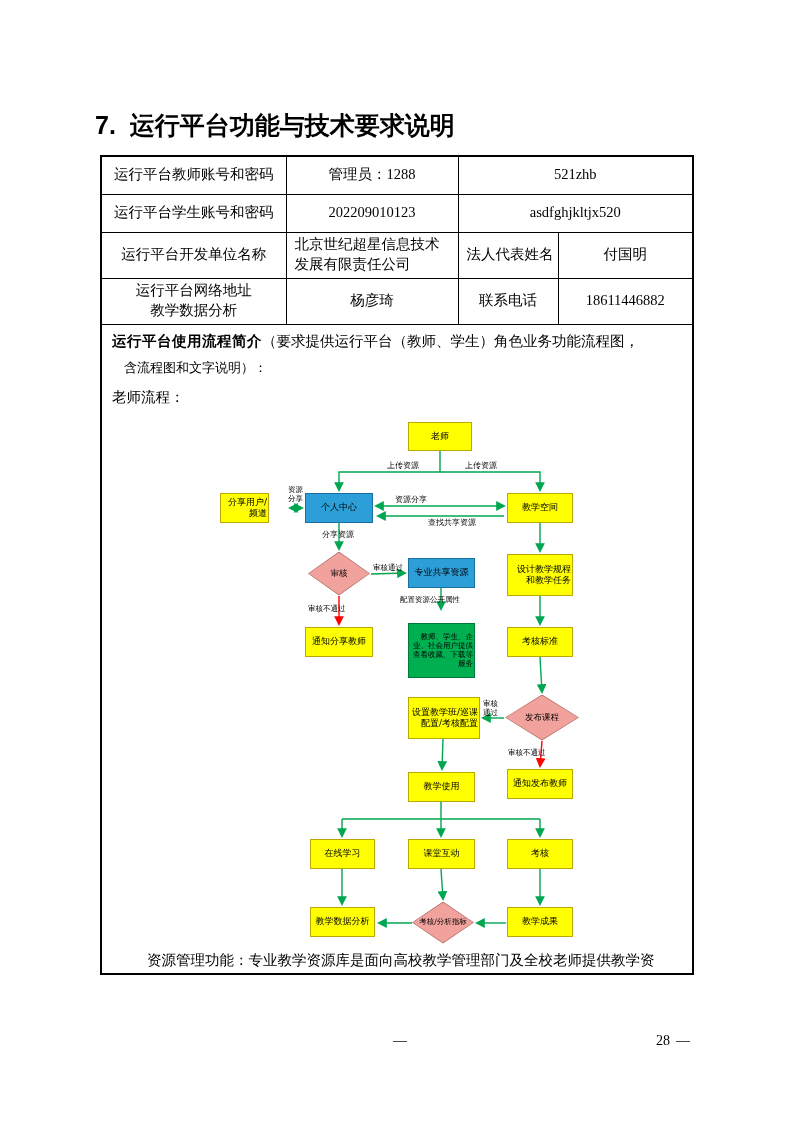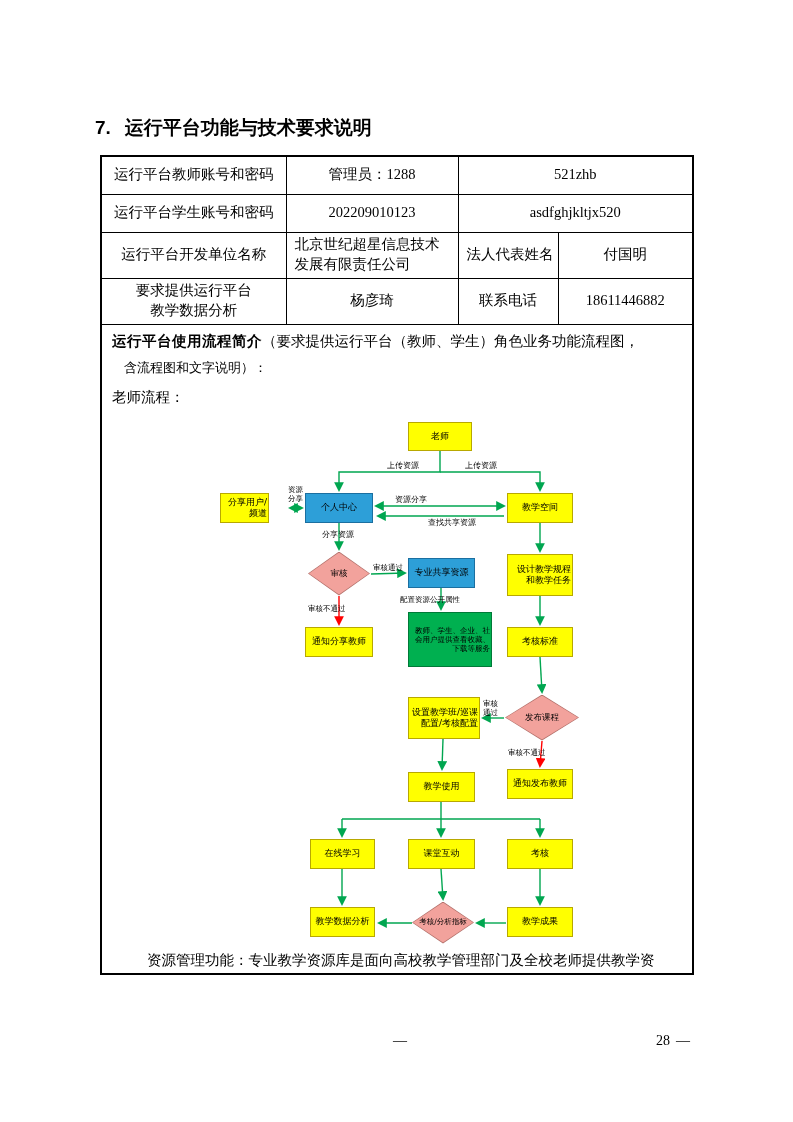--- a/index.html
+++ b/index.html
@@ -1,18 +1,18 @@
 <!DOCTYPE html>
 <html><head>
 <meta charset="utf-8">
 <style>
   html,body{margin:0;padding:0;background:#e8e8e8;}
   .page{position:relative;width:793px;height:1122px;background:#ffffff;margin:0 auto;
         font-family:"Liberation Serif","DejaVu Serif",serif;color:#000;overflow:hidden;}
-  .heading{position:absolute;left:95px;top:115px;font-size:19px;font-weight:bold;
+  .heading{position:absolute;left:95px;top:109px;font-size:25px;font-weight:bold;
            font-family:"Liberation Sans","DejaVu Sans",sans-serif;}
   .heading .num{margin-right:14px;}
   .doc-table{position:absolute;left:100px;top:155px;width:592px;border-collapse:collapse;
              table-layout:fixed;border:2px solid #000;}
   .doc-table td{border:1px solid #000;font-size:14.5px;text-align:center;vertical-align:middle;
                 padding:2px 4px;box-sizing:border-box;line-height:1.35;}
   .doc-table td.left{text-align:left;padding-left:8px;}
   .doc-table td.flowcell{padding:0;position:relative;vertical-align:top;text-align:left;}
   .intro-line1{position:absolute;left:10px;top:7px;font-size:14.5px;white-space:nowrap;}
   .intro-line1 b{letter-spacing:0.5px;}
@@ -67,21 +67,21 @@
       <td colspan="2">asdfghjkltjx520</td>
     </tr>
     <tr style="height:46px">
       <td>运行平台开发单位名称</td>
       <td class="left">北京世纪超星信息技术发展有限责任公司</td>
       <td class="left">法人代表姓名</td>
       <td>付国明</td>
     </tr>
     <tr style="height:46px">
       <td>
-        <div>要求提供运行平台</div>
+        <div>运行平台网络地址</div>
         <div>教学数据分析</div>
       </td>
       <td>杨彦琦</td>
       <td>联系电话</td>
       <td>18611446882</td>
     </tr>
     <tr style="height:650px">
       <td colspan="4" class="flowcell">
         <div class="intro-line1">
           <b>运行平台使用流程简介</b><span>（要求提供运行平台（教师、学生）角色业务功能流程图，</span>
@@ -135,21 +135,21 @@
           <div class="nd blue" style="left:203px;top:78px;width:68px;height:30px">个人中心</div>
           <div class="nd" style="left:405px;top:78px;width:66px;height:30px">教学空间</div>
 
           <div class="dia" style="left:206px;top:137px;width:62px;height:44px">
             <div class="in">审核</div>
           </div>
           <div class="nd blue" style="left:306px;top:143px;width:67px;height:30px">专业共享资源</div>
           <div class="nd" style="left:405px;top:139px;width:66px;height:42px">设计教学规程和教学任务</div>
 
           <div class="nd" style="left:203px;top:212px;width:68px;height:30px">通知分享教师</div>
-          <div class="nd grn" style="left:306px;top:197px;width:84px;height:55px">教师、学生、企业、社会用户提供查看收藏、下载等服务</div>
+          <div class="nd grn" style="left:306px;top:208px;width:67px;height:55px">教师、学生、企业、社会用户提供查看收藏、下载等服务</div>
           <div class="nd" style="left:405px;top:212px;width:66px;height:30px">考核标准</div>
 
           <div class="nd" style="left:306px;top:282px;width:72px;height:42px">设置教学班/巡课配置/考核配置</div>
           <div class="dia" style="left:403px;top:280px;width:74px;height:46px">
             <div class="in">发布课程</div>
           </div>
 
           <div class="nd" style="left:306px;top:357px;width:67px;height:30px">教学使用</div>
           <div class="nd" style="left:405px;top:354px;width:66px;height:30px">通知发布教师</div>
 

